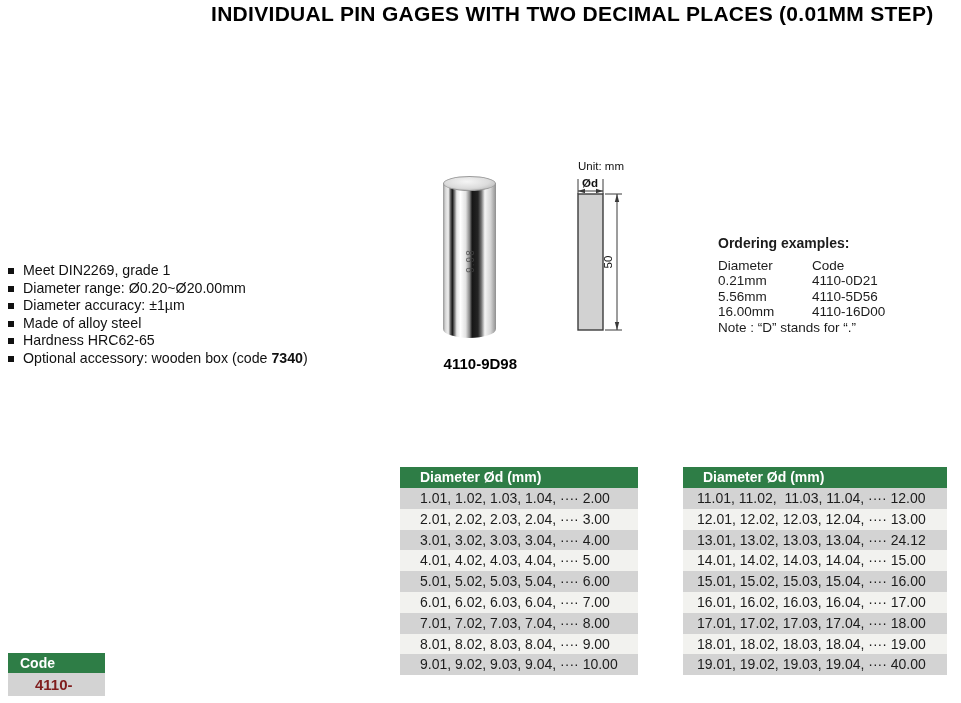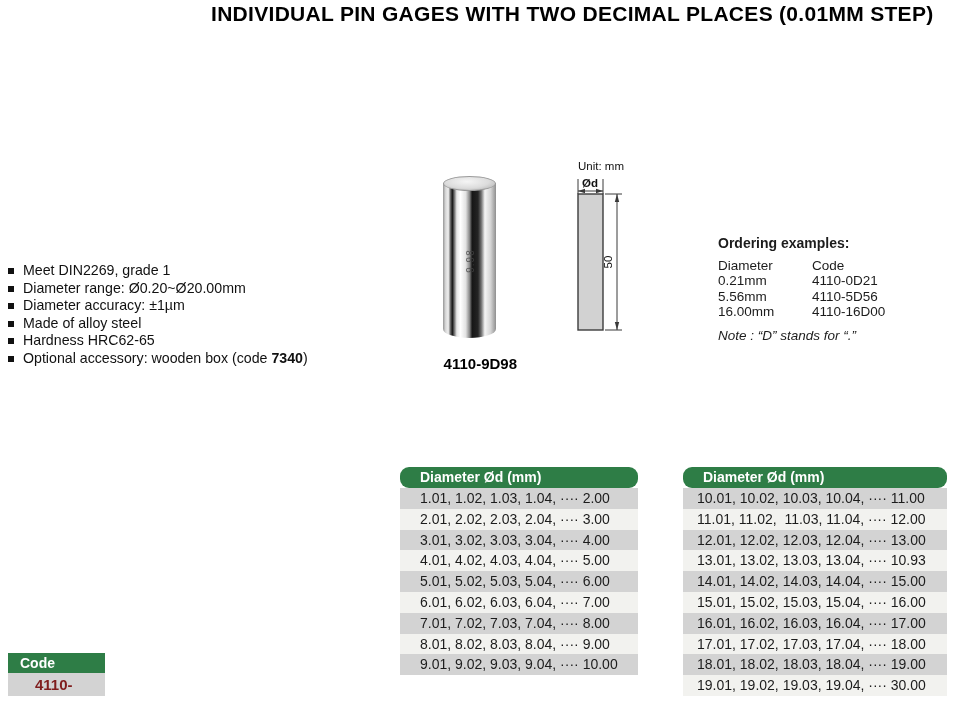--- a/index.html
+++ b/index.html
@@ -33,26 +33,26 @@
     font-size:15px; font-weight:bold; color:#000; }
 
   
   .drawing { position:absolute; left:563px; top:157px; }
 
   
   .ordering { position:absolute; left:718px; top:236px; width:210px; font-size:13.5px; line-height:15.6px; }
   .ordering-heading { font-weight:bold; margin-bottom:6px; font-size:14px; }
   .ord-row { display:flex; }
   .ord-row .c1 { width:94px; }
-  .ordering-note { margin-top:8px;font-style:italic; }
+  .ordering-note { margin-top:0; }
 
   
   .dtable { position:absolute; top:467px; }
   .dtable-header { height:21px; line-height:21px; background:var(--green,#2e7d46);
-    color:#fff; font-weight:bold; font-size:14px; padding-left:20px;border-radius:9px; }
+    color:#fff; font-weight:bold; font-size:14px; padding-left:20px; }
   .dtable-rows div { height:20.8px; line-height:20.8px; font-size:14px; color:#1c1c1c;
     padding-left:18px; white-space:pre; }
   .dtable-rows div:nth-of-type(odd) { background:#d3d3d3; }
   .dtable-rows div:nth-of-type(even) { background:#f2f2ef; }
   #table1 { left:400px; width:238px; }
   #table2 { left:683px; width:264px; }
   #table1 .dtable-rows div { padding-left:20px; }
   #table2 .dtable-rows div { padding-left:14px; }
 
   
@@ -163,39 +163,38 @@
         <div>8.01, 8.02, 8.03, 8.04, ···· 9.00</div>
 
         <div>9.01, 9.02, 9.03, 9.04, ···· 10.00</div>
       </div>
   </div>
 
   <div class="dtable" id="table2">
     <div class="dtable-header">Diameter Ød (mm)</div>
     <div class="dtable-rows">
 
-        <div>10.01, 10.02, 10.03, 10.04, ···· 11.00</div>
 
         <div>11.01, 11.02,  11.03, 11.04, ···· 12.00</div>
 
         <div>12.01, 12.02, 12.03, 12.04, ···· 13.00</div>
 
-        <div>13.01, 13.02, 13.03, 13.04, ···· 10.93</div>
+        <div>13.01, 13.02, 13.03, 13.04, ···· 24.12</div>
 
         <div>14.01, 14.02, 14.03, 14.04, ···· 15.00</div>
 
         <div>15.01, 15.02, 15.03, 15.04, ···· 16.00</div>
 
         <div>16.01, 16.02, 16.03, 16.04, ···· 17.00</div>
 
         <div>17.01, 17.02, 17.03, 17.04, ···· 18.00</div>
 
         <div>18.01, 18.02, 18.03, 18.04, ···· 19.00</div>
 
-        <div>19.01, 19.02, 19.03, 19.04, ···· 30.00</div>
+        <div>19.01, 19.02, 19.03, 19.04, ···· 40.00</div>
       </div>
   </div>
 
   <div class="codebox">
     <div class="codebox-header">Code</div>
     <div class="codebox-row"><span class="prefix">4110-</span><span class="boxes">□□□□</span></div>
   </div>
 
 </div>
 

